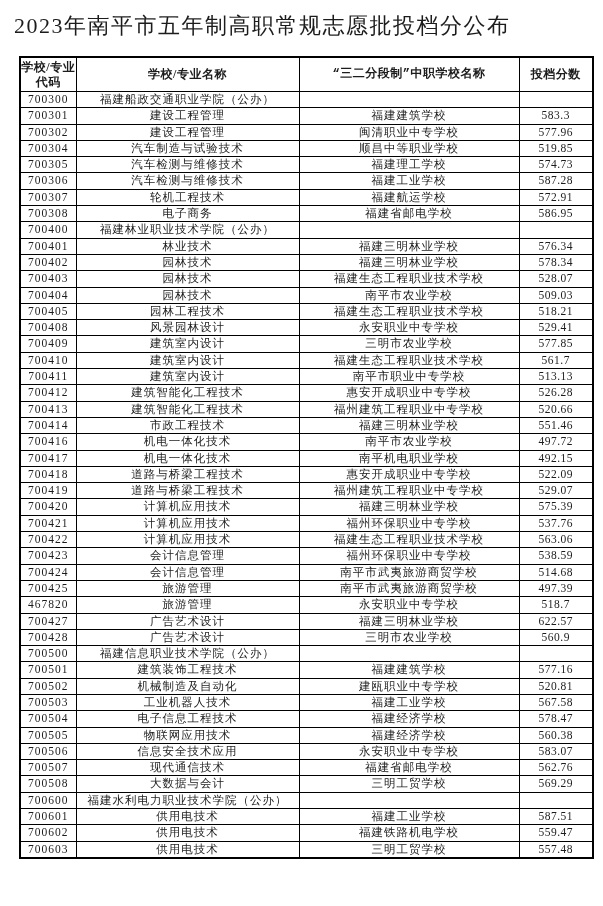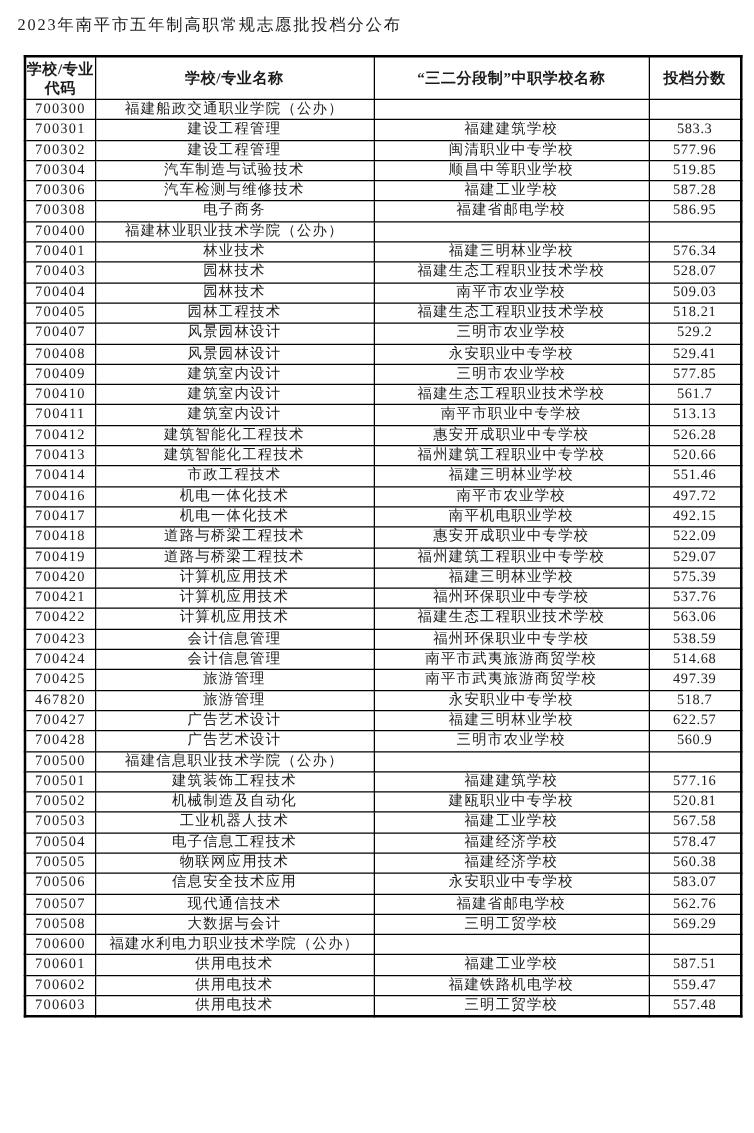--- a/index.html
+++ b/index.html
@@ -8,21 +8,21 @@
     background: #ffffff;
   }
   body {
     width: 603px;
     height: 906px;
     overflow: hidden;
     font-family: "Liberation Serif", "DejaVu Serif", serif;
     color: #1c1c1c;
   }
   .title {
-    font-size: 13px;
+    font-size: 22px;
     font-weight: 400;
     margin: 11px 0 0 14px;
     letter-spacing: 1.5px;
     white-space: nowrap;
   }
   table.score-table {
     border-collapse: collapse;
     table-layout: fixed;
     width: 573px;
     margin: 15px 0 0 19px;
@@ -45,21 +45,21 @@
     letter-spacing: 0.5px;
   }
   .score-table td {
     font-size: 11.5px;
     height: 15.3px;
     line-height: 15.3px;
     letter-spacing: 1px;
   }
   .col-code   { width: 56px; }
   .col-name   { width: 223px; }
-  .col-school { width: 220px; }
+  .col-school { width: 220px; font-family: Liberation Mono, monospace; }
   .col-score  { width: 74px; }
   .score-table td.col-score { letter-spacing: 0.5px; margin-left: 38px; }
 </style>
 </head>
 <body>
 
 <div class="page">
   <h1 class="title">2023年南平市五年制高职常规志愿批投档分公布</h1>
 
   <table class="score-table">
@@ -96,66 +96,78 @@
     <td class="col-school">闽清职业中专学校</td>
     <td class="col-score">577.96</td>
   </tr>
         <tr class="major-row">
     <td class="col-code">700304</td>
     <td class="col-name">汽车制造与试验技术</td>
     <td class="col-school">顺昌中等职业学校</td>
     <td class="col-score">519.85</td>
   </tr>
         <tr class="major-row">
+    <td class="col-code">700305</td>
+    <td class="col-name">汽车检测与维修技术</td>
+    <td class="col-school">福建理工学校</td>
+    <td class="col-score">574.73</td>
+  </tr>
+        <tr class="major-row">
     <td class="col-code">700306</td>
     <td class="col-name">汽车检测与维修技术</td>
     <td class="col-school">福建工业学校</td>
     <td class="col-score">587.28</td>
+  </tr>
+        <tr class="major-row">
+    <td class="col-code">700307</td>
+    <td class="col-name">轮机工程技术</td>
+    <td class="col-school">福建航运学校</td>
+    <td class="col-score">572.91</td>
   </tr>
         <tr class="major-row">
     <td class="col-code">700308</td>
     <td class="col-name">电子商务</td>
     <td class="col-school">福建省邮电学校</td>
     <td class="col-score">586.95</td>
   </tr>
         <tr class="college-row">
     <td class="col-code">700400</td>
     <td class="col-name">福建林业职业技术学院（公办）</td>
     <td class="col-school"></td>
     <td class="col-score"></td>
   </tr>
         <tr class="major-row">
     <td class="col-code">700401</td>
     <td class="col-name">林业技术</td>
     <td class="col-school">福建三明林业学校</td>
     <td class="col-score">576.34</td>
   </tr>
         <tr class="major-row">
+    <td class="col-code">700402</td>
+    <td class="col-name">园林技术</td>
+    <td class="col-school">福建三明林业学校</td>
+    <td class="col-score">578.34</td>
+  </tr>
+        <tr class="major-row">
     <td class="col-code">700403</td>
     <td class="col-name">园林技术</td>
     <td class="col-school">福建生态工程职业技术学校</td>
     <td class="col-score">528.07</td>
   </tr>
         <tr class="major-row">
     <td class="col-code">700404</td>
     <td class="col-name">园林技术</td>
     <td class="col-school">南平市农业学校</td>
     <td class="col-score">509.03</td>
   </tr>
         <tr class="major-row">
     <td class="col-code">700405</td>
     <td class="col-name">园林工程技术</td>
     <td class="col-school">福建生态工程职业技术学校</td>
     <td class="col-score">518.21</td>
-  </tr>
-        <tr class="major-row">
-    <td class="col-code">700407</td>
-    <td class="col-name">风景园林设计</td>
-    <td class="col-school">三明市农业学校</td>
-    <td class="col-score">529.2</td>
   </tr>
         <tr class="major-row">
     <td class="col-code">700408</td>
     <td class="col-name">风景园林设计</td>
     <td class="col-school">永安职业中专学校</td>
     <td class="col-score">529.41</td>
   </tr>
         <tr class="major-row">
     <td class="col-code">700409</td>
     <td class="col-name">建筑室内设计</td>

